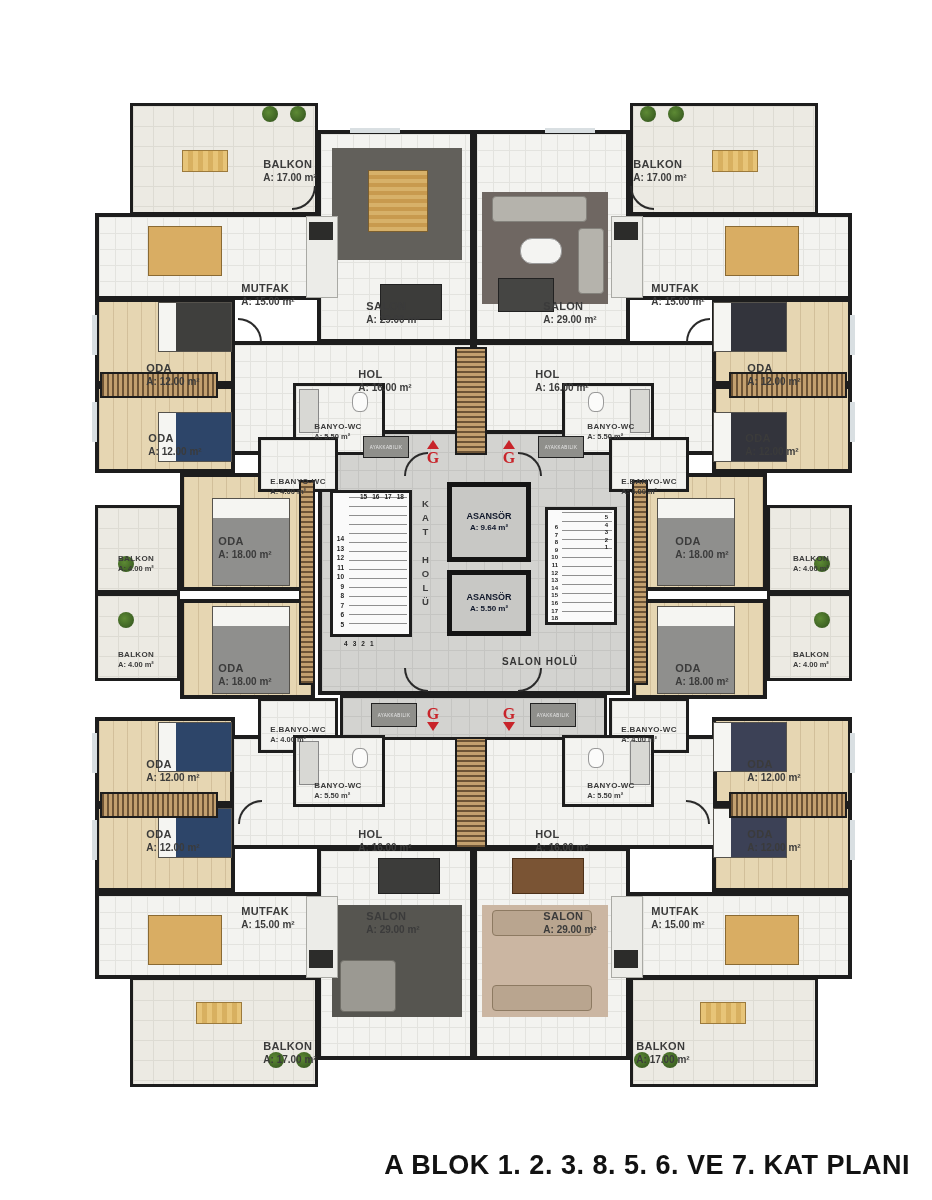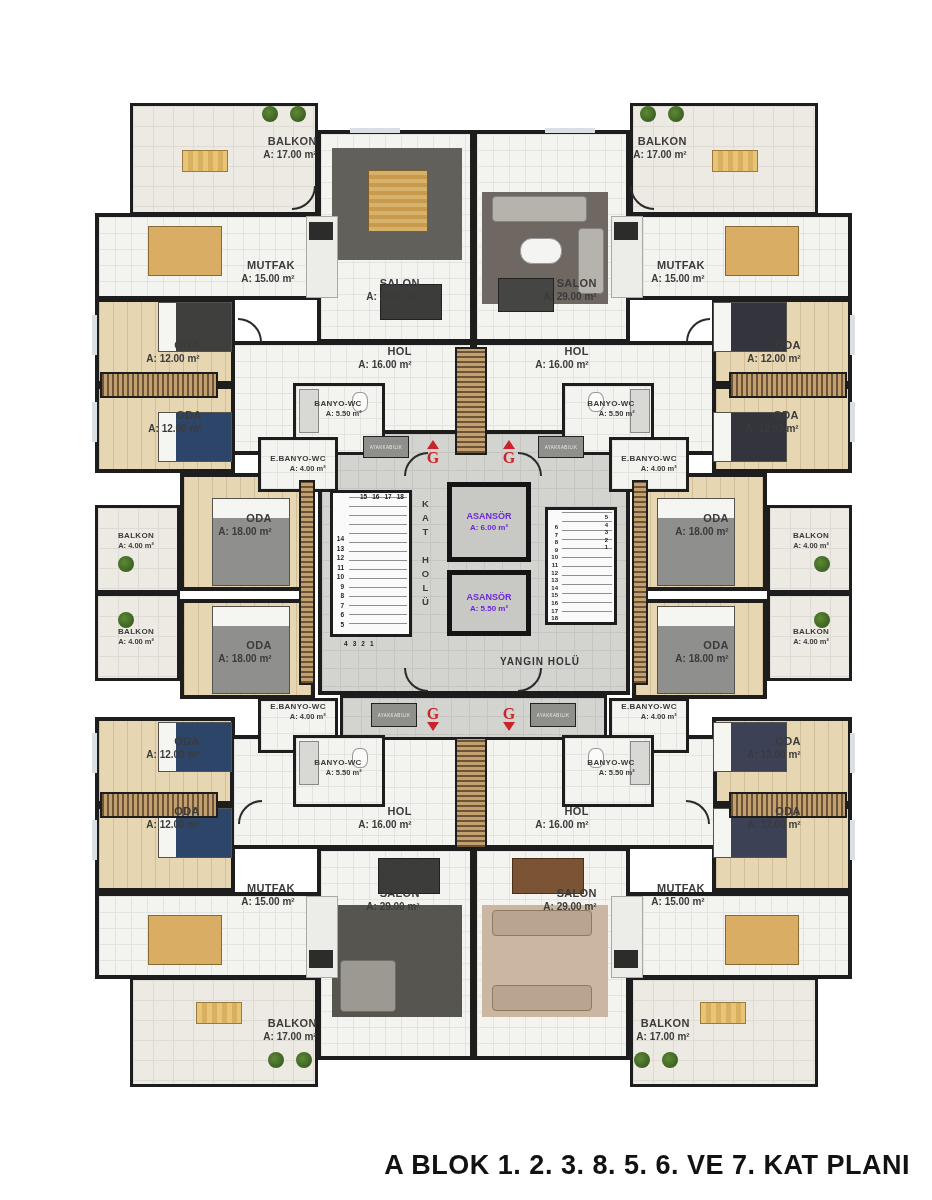--- a/index.html
+++ b/index.html
@@ -4,35 +4,35 @@
 <style>
   html,body{margin:0;padding:0;background:#fff;}
   #canvas{position:relative;width:932px;height:1200px;background:#ffffff;overflow:hidden;
           font-family:"Liberation Sans",sans-serif;}
   .room{position:absolute;box-sizing:border-box;border:4px solid #1d1d1d;}
   .wood{background-color:#e6d6b2;background-image:repeating-linear-gradient(90deg,rgba(140,110,70,.22) 0 1px,transparent 1px 14px);}
   .tile{background-color:#f3f3f0;background-image:linear-gradient(#e3e3df 1px,transparent 1px),linear-gradient(90deg,#e3e3df 1px,transparent 1px);background-size:16px 16px;}
   .balc{background-color:#eceae3;background-image:linear-gradient(#dddbd3 1px,transparent 1px),linear-gradient(90deg,#dddbd3 1px,transparent 1px);background-size:20px 20px;border-width:3px;}
   .corefloor{background-color:#d3d3d0;background-image:linear-gradient(#c5c5c2 1px,transparent 1px),linear-gradient(90deg,#c5c5c2 1px,transparent 1px);background-size:18px 18px;}
   .z10{z-index:10;border-width:3px;}
-  .lbl{position:absolute;transform:translate(-50%,-50%);text-align:right;color:#3b3b3b;font-weight:700;line-height:1.3;white-space:nowrap;z-index:30;}
+  .lbl{position:absolute;transform:translate(-50%,-50%);text-align:left;color:#3b3b3b;font-weight:700;line-height:1.3;white-space:nowrap;z-index:30;margin-top:23px;}
   .lbl .nm{display:block;font-size:11px;letter-spacing:.3px;}
   .lbl .ar{display:block;font-size:10px;font-weight:600;}
   .lbl.sm .nm{font-size:8px;}
   .lbl.sm .ar{font-size:7.5px;}
   .closet{position:absolute;box-sizing:border-box;border:2px solid #1d1d1d;background:repeating-linear-gradient(0deg,#6d5436 0 2px,#c3a06f 2px 5px);z-index:12;}
   .closet.h{background:repeating-linear-gradient(90deg,#6d5436 0 2px,#c3a06f 2px 5px);}
   .stair{position:absolute;box-sizing:border-box;background:#fafafa;border:3px solid #1d1d1d;z-index:15;}
   .steps{position:absolute;top:2px;bottom:2px;right:2px;background:repeating-linear-gradient(0deg,transparent 0 8px,#8f8f8f 8px 9px);}
   .numcol{position:absolute;font-size:6.5px;color:#1e1e1e;text-align:right;z-index:20;font-weight:700;}
   .numcol span{display:block;}
   .numrow{position:absolute;font-size:6.5px;color:#1e1e1e;z-index:20;font-weight:700;}
   .numrow span{display:inline-block;margin-right:5px;}
   .lift{position:absolute;box-sizing:border-box;border:5px solid #141414;background:#c8c8c5;display:flex;align-items:center;justify-content:center;z-index:16;}
-  .lift .lbl2{text-align:center;color:#6d28d9;font-weight:700;line-height:1.3;}
+  .lift .lbl2{text-align:center;color:#0f172a;font-weight:700;line-height:1.3;}
   .lift .nm{display:block;font-size:9px;}
   .lift .ar{display:block;font-size:8px;font-weight:600;}
   .gmark{position:absolute;width:26px;text-align:center;color:#c8242a;z-index:40;}
   .tri-up{width:0;height:0;border-left:6px solid transparent;border-right:6px solid transparent;border-bottom:9px solid #c8242a;margin:0 auto 1px;}
   .tri-dn{width:0;height:0;border-left:6px solid transparent;border-right:6px solid transparent;border-top:9px solid #c8242a;margin:1px auto 0;}
   .gletter{font-size:16px;font-weight:700;font-family:"Liberation Serif",serif;line-height:15px;}
   .ayak{position:absolute;box-sizing:border-box;background:#8f8f8b;border:1.5px solid #222;color:#e9e9e9;font-size:4.5px;display:flex;align-items:center;justify-content:center;letter-spacing:.4px;z-index:35;overflow:hidden;}
   .vlabel{position:absolute;writing-mode:vertical-rl;text-orientation:upright;font-size:9.5px;letter-spacing:3px;font-weight:700;color:#3d3d3d;z-index:30;}
   .biglabel{position:absolute;transform:translate(-50%,-50%);font-size:10px;font-weight:700;letter-spacing:1px;color:#343434;z-index:30;white-space:nowrap;}
   .f{position:absolute;box-sizing:border-box;z-index:8;}
@@ -144,32 +144,32 @@
       <span>5</span>
       <span>4</span>
       <span>3</span>
       <span>2</span>
       <span>1</span>
     </div>
 
 <div class="lift" style="left:447px;top:482px;width:84px;height:80px;">
   <div class="lbl2">
         <span class="nm">ASANSÖR</span>
-        <span class="ar">A: 6.00 m²</span>
+        <span class="ar">A: 9.64 m²</span>
       </div>
 </div>
 <div class="lift" style="left:447px;top:570px;width:84px;height:66px;">
   <div class="lbl2">
         <span class="nm">ASANSÖR</span>
         <span class="ar">A: 5.50 m²</span>
       </div>
 </div>
 
 <div class="vlabel" style="left:420px;top:498px;height:135px;">KAT HOLÜ</div>
-<div class="biglabel" style="left:540px;top:661px;">YANGIN HOLÜ</div>
+<div class="biglabel" style="left:540px;top:661px;">SALON HOLÜ</div>
 
 <div class="gmark" style="left:420px;top:440px;">
       <div class="tri-up"></div>
       <div class="gletter">G</div>
     </div>
 <div class="gmark" style="left:496px;top:440px;">
       <div class="tri-up"></div>
       <div class="gletter">G</div>
     </div>
 <div class="gmark" style="left:420px;top:706px;">

